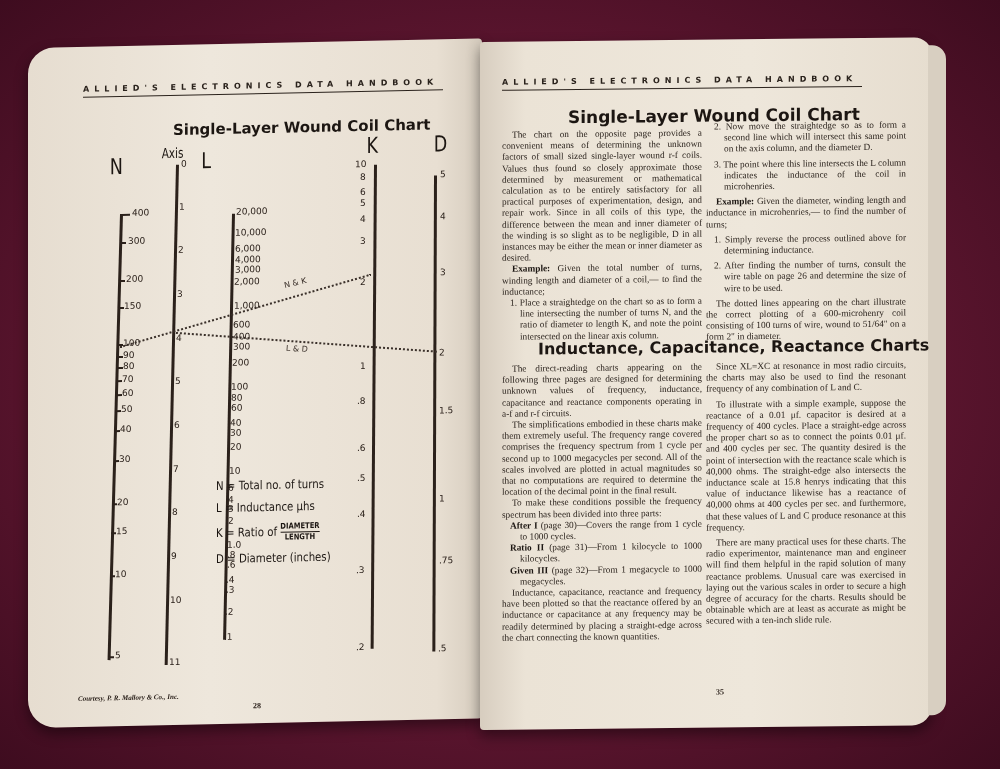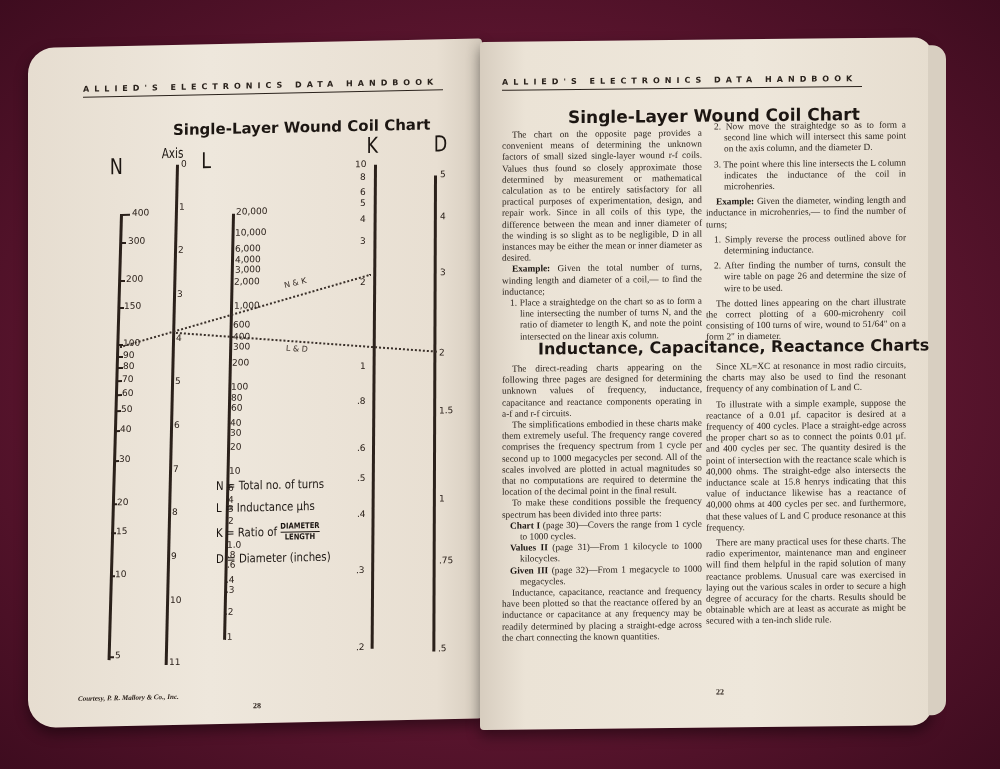--- a/index.html
+++ b/index.html
@@ -220,27 +220,27 @@
       <p class="num gap">2. After finding the number of turns, consult the wire table on page 26 and determine the size of wire to be used.</p>
       <p class="gap">The dotted lines appearing on the chart illustrate the correct plotting of a 600-microhenry coil consisting of 100 turns of wire, wound to 51/64" on a form 2" in diameter.</p>
     </div>
 
     <div class="title t2">Inductance, Capacitance, Reactance Charts</div>
 
     <div class="col c3">
       <p>The direct-reading charts appearing on the following three pages are designed for determining unknown values of frequency, inductance, capacitance and reactance components operating in a-f and r-f circuits.</p>
       <p>The simplifications embodied in these charts make them extremely useful. The frequency range covered comprises the frequency spectrum from 1 cycle per second up to 1000 megacycles per second. All of the scales involved are plotted in actual magnitudes so that no computations are required to determine the location of the decimal point in the final result.</p>
       <p>To make these conditions possible the frequency spectrum has been divided into three parts:</p>
-      <p class="num"><b>Chart I</b> <span>(page 30)—Covers the range from 1 cycle to 1000 cycles.</span></p>
-      <p class="num"><b>Values II</b> <span>(page 31)—From 1 kilocycle to 1000 kilocycles.</span></p>
+      <p class="num"><b>After I</b> <span>(page 30)—Covers the range from 1 cycle to 1000 cycles.</span></p>
+      <p class="num"><b>Ratio II</b> <span>(page 31)—From 1 kilocycle to 1000 kilocycles.</span></p>
       <p class="num"><b>Given III</b> <span>(page 32)—From 1 megacycle to 1000 megacycles.</span></p>
       <p>Inductance, capacitance, reactance and frequency have been plotted so that the reactance offered by an inductance or capacitance at any frequency may be readily determined by placing a straight-edge across the chart connecting the known quantities.</p>
     </div>
 
     <div class="col c4">
       <p>Since XL=XC at resonance in most radio circuits, the charts may also be used to find the resonant frequency of any combination of L and C.</p>
       <p class="gap">To illustrate with a simple example, suppose the reactance of a 0.01 μf. capacitor is desired at a frequency of 400 cycles. Place a straight-edge across the proper chart so as to connect the points 0.01 μf. and 400 cycles per sec. The quantity desired is the point of intersection with the reactance scale which is 40,000 ohms. The straight-edge also intersects the inductance scale at 15.8 henrys indicating that this value of inductance likewise has a reactance of 40,000 ohms at 400 cycles per sec. and furthermore, that these values of L and C produce resonance at this frequency.</p>
       <p class="gap">There are many practical uses for these charts. The radio experimentor, maintenance man and engineer will find them helpful in the rapid solution of many reactance problems. Unusual care was exercised in laying out the various scales in order to secure a high degree of accuracy for the charts. Results should be obtainable which are at least as accurate as might be secured with a ten-inch slide rule.</p>
     </div>
 
-    <div class="pageno">22</div>
+    <div class="pageno">35</div>
   </div>
 </div>
 
 </body></html>

